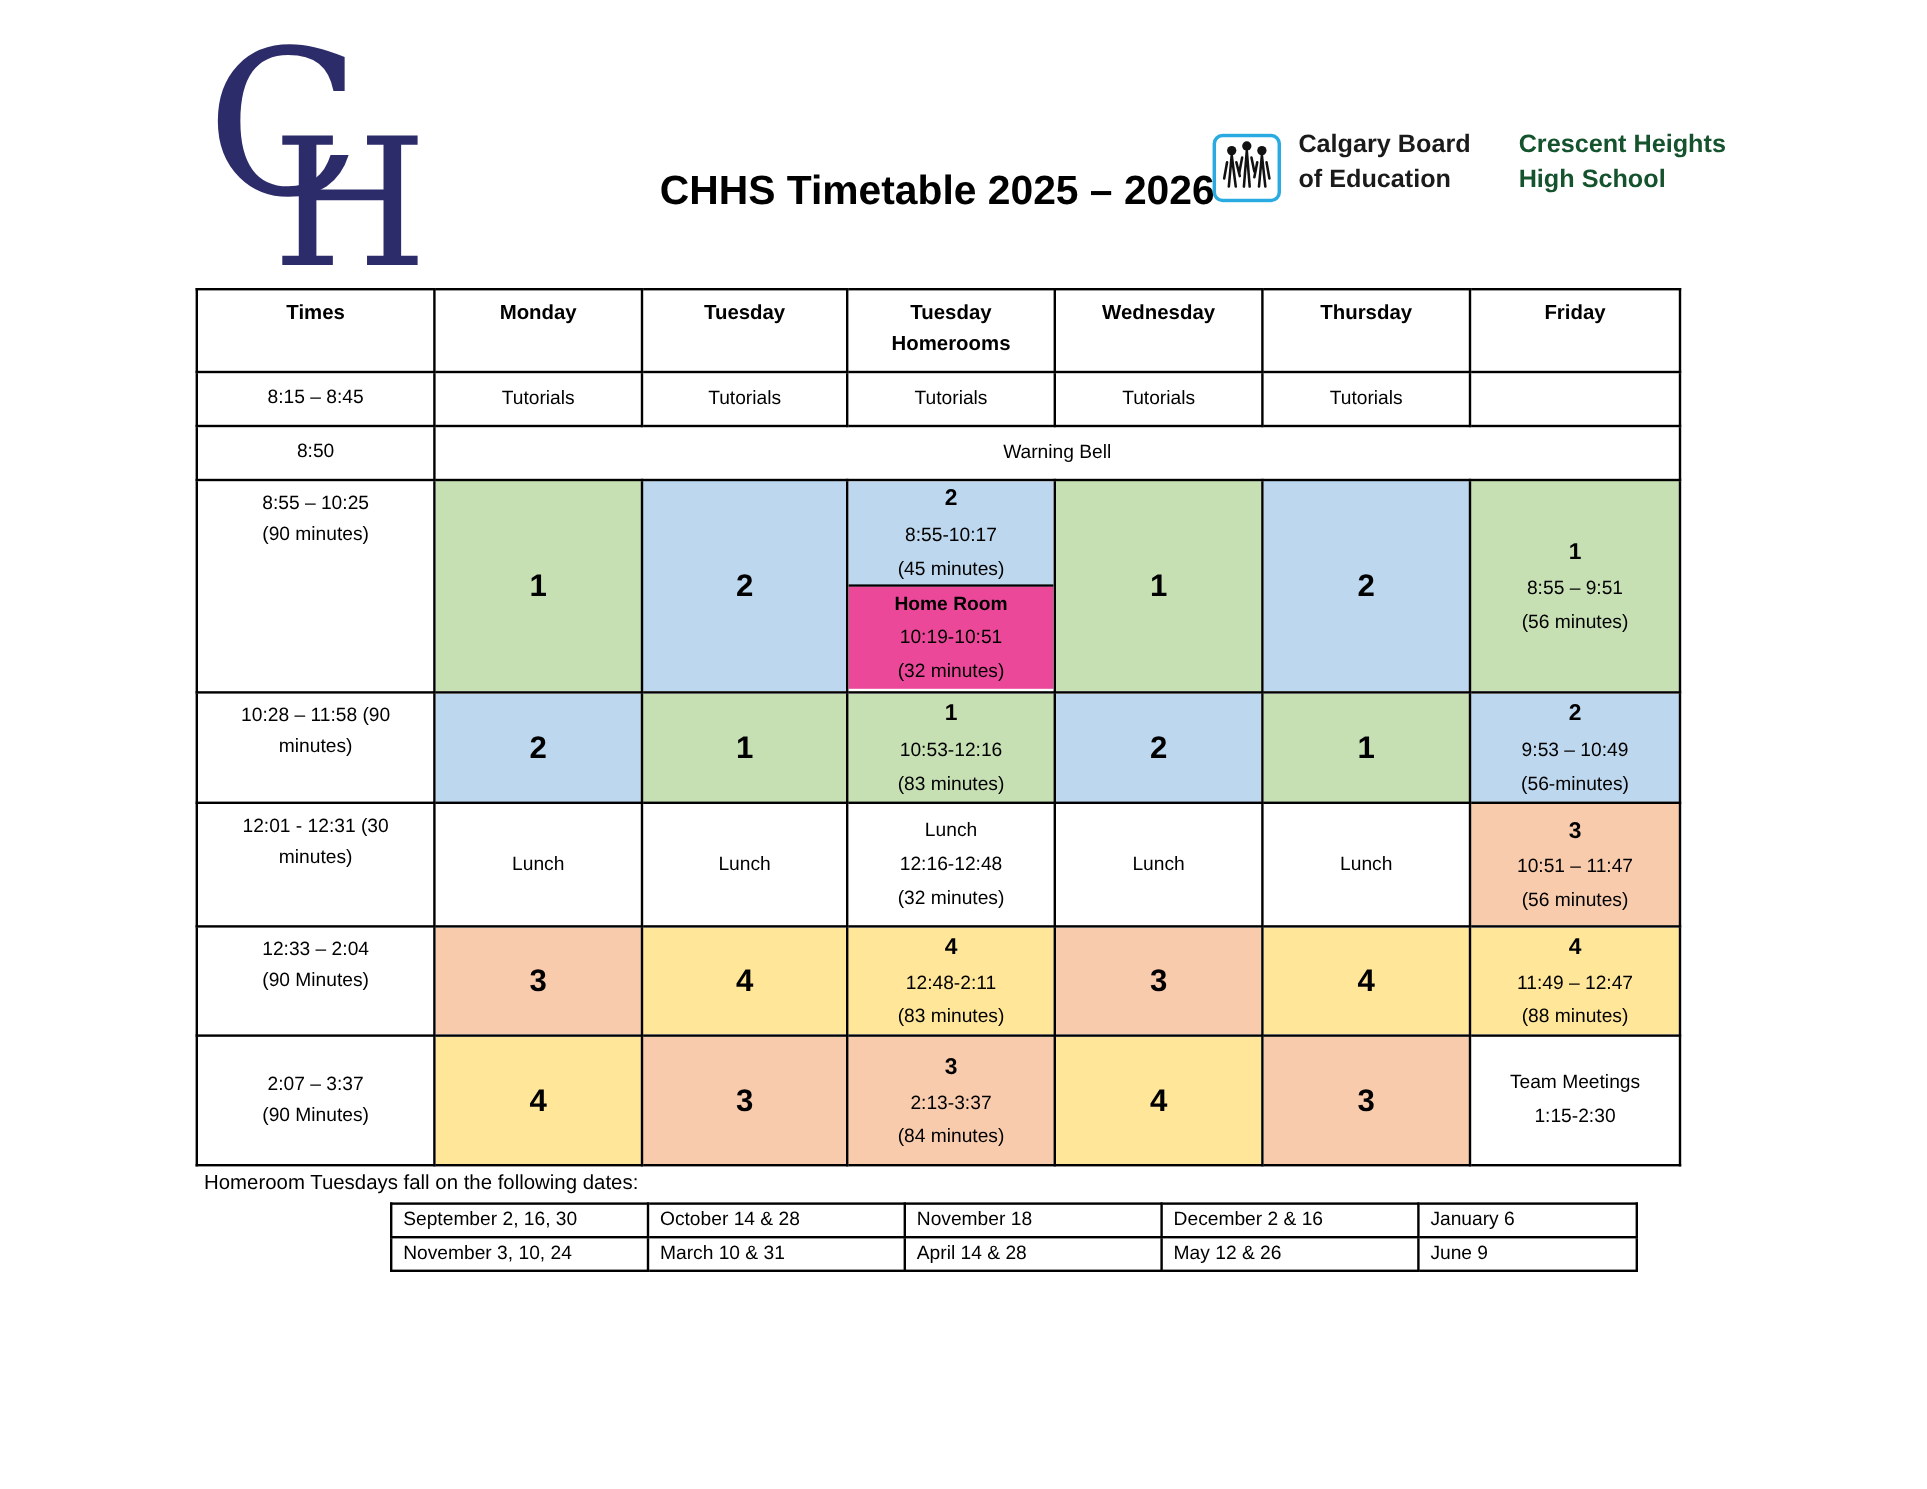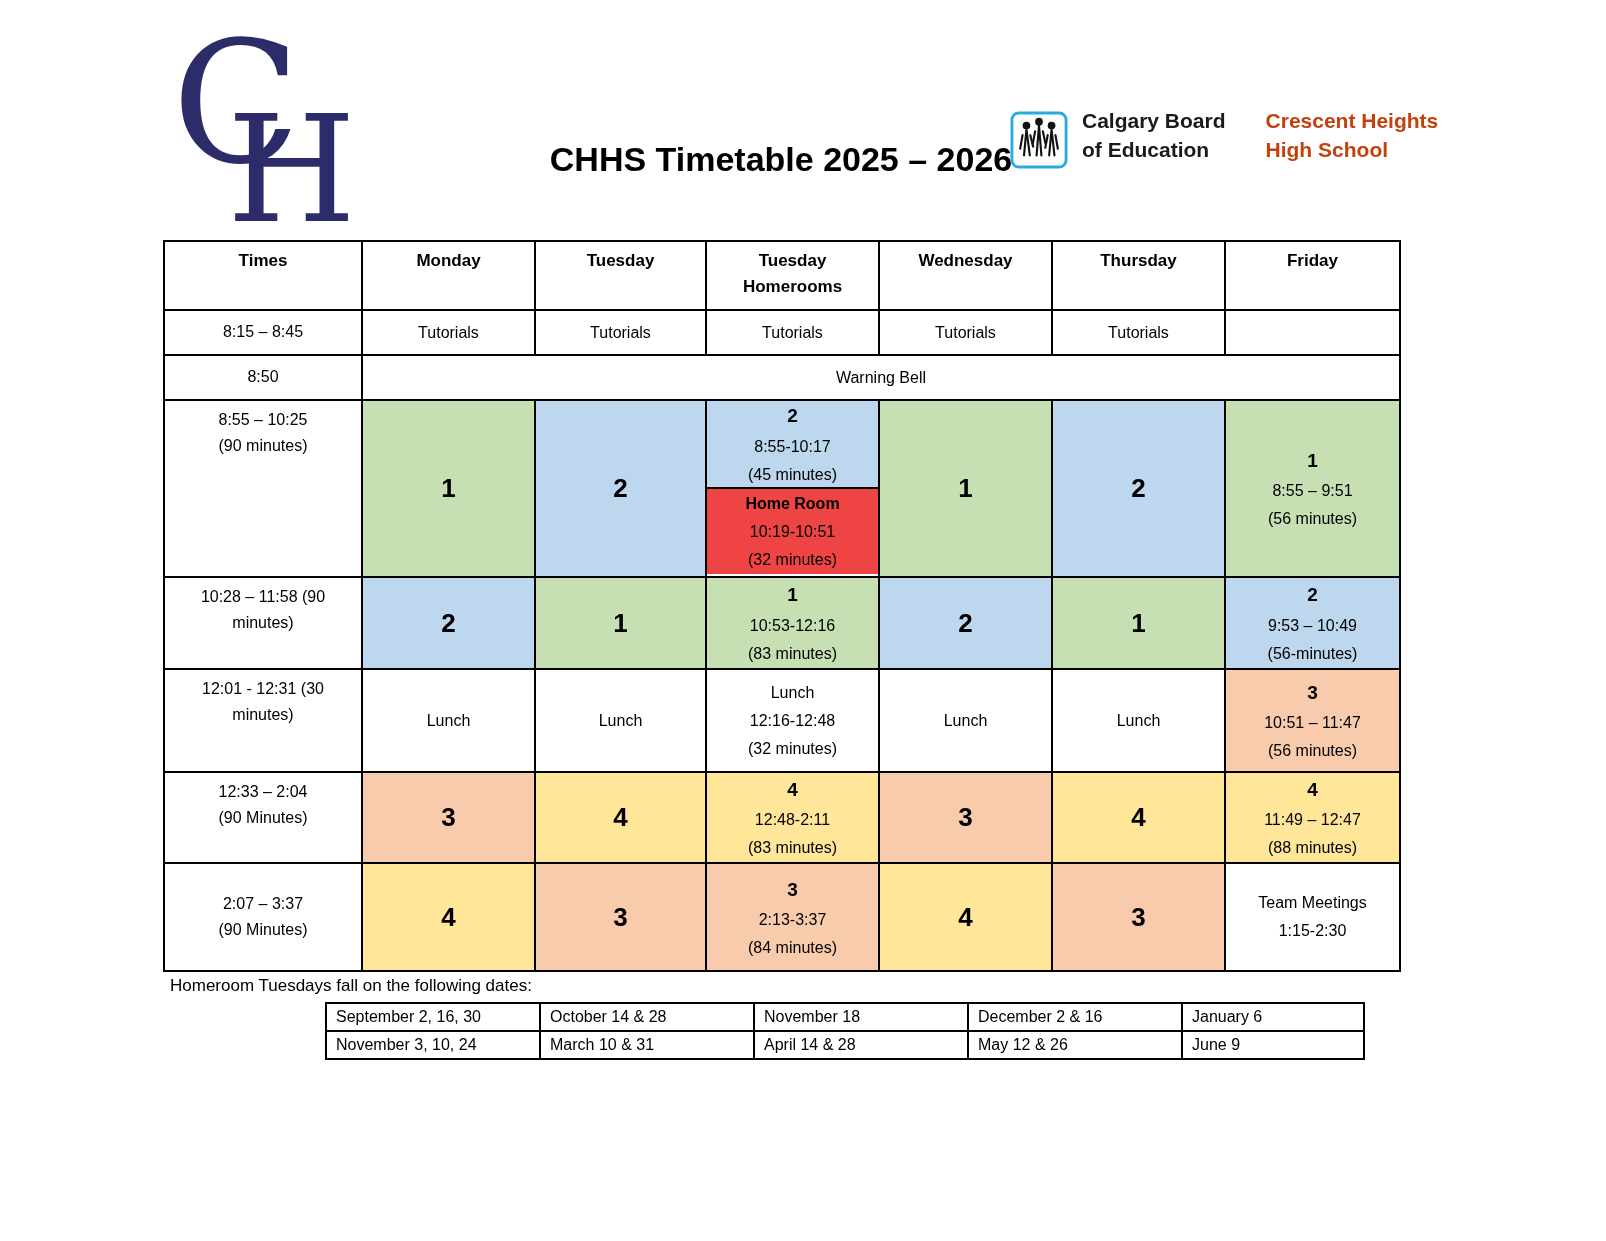--- a/index.html
+++ b/index.html
@@ -19,42 +19,42 @@
   
   .title {
     position:absolute; left:163px; top:140px; width:1236px;
     text-align:center; font-size:34px; font-weight:bold;
   }
 
   
   .brand-row { position:absolute; left:1010px; top:70px; display:flex; align-items:flex-start;margin-top:37px; }
   .cbe-badge { margin-top:4px; }
   .cbe-text  { margin-left:14px; font-size:21px; font-weight:bold; line-height:1.38; color:#1a1a1a; }
-  .school-text { margin-left:40px; font-size:21px; font-weight:bold; line-height:1.38; color:#c2410c; }
+  .school-text { margin-left:40px; font-size:21px; font-weight:bold; line-height:1.38; color:#14532d; }
 
   
   table.tt {
     position:absolute; left:163px; top:240px;
     border-collapse:collapse; table-layout:fixed;
   }
   .tt th, .tt td {
     border:2px solid #000; text-align:center; font-size:16px;
     vertical-align:middle; overflow:hidden;
   }
   .tt th { font-weight:bold; font-size:17px; vertical-align:top; padding-top:6px; line-height:1.55; }
   .tt td.timecell { line-height:1.65; vertical-align:top; padding-top:6px; }
   .tt td.timecell.vmid { vertical-align:middle; padding-top:0; }
   .tt td.num { font-size:26px; font-weight:bold; }
   .tt td.multi, .multi { line-height:1.75; }
   .blknum { font-weight:bold; font-size:19px; }
   .blktitle { font-weight:bold; }
 
   .bg-green  { background:#C6E0B4; }
   .bg-blue   { background:#BDD7EE; }
-  .bg-purple { background:#ef4444; }
+  .bg-purple { background:#ec4899; }
   .bg-orange { background:#F8CBAD; }
   .bg-yellow { background:#FFE699; }
 
   
   td.splitcell { padding:0; vertical-align:top; }
   .split-top    { height:88px; border-bottom:2px solid #000; display:flex; flex-direction:column; justify-content:center; line-height:1.75; }
   .split-bottom { height:85px; display:flex; flex-direction:column; justify-content:center; line-height:1.75; }
 
   
   .hr-caption { position:absolute; left:170px; top:976px; font-size:17px; }

